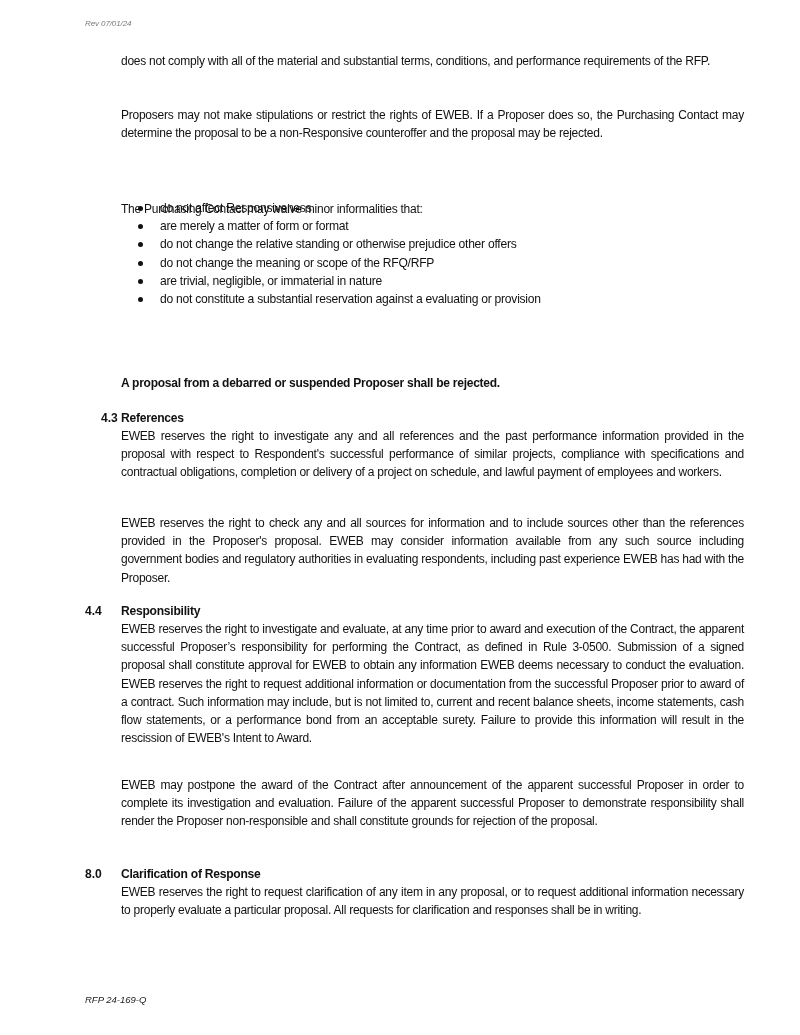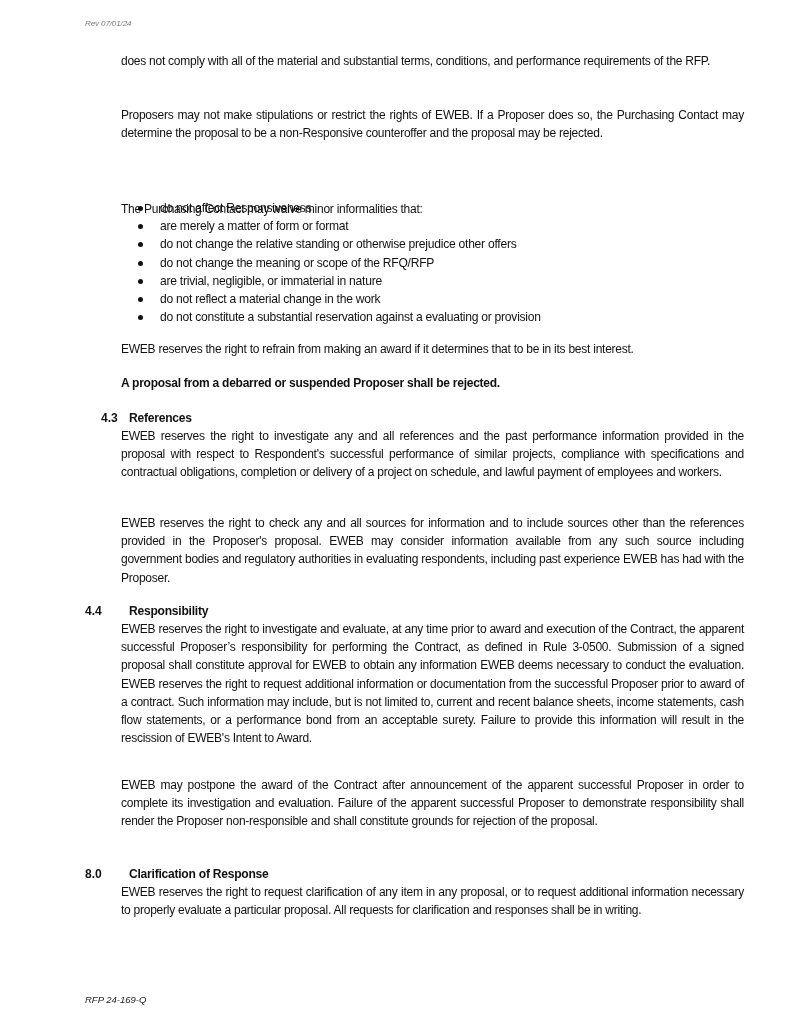--- a/index.html
+++ b/index.html
@@ -21,21 +21,21 @@
       font-size: 12px; line-height: 18.2px; text-align: justify;
       letter-spacing: -0.25px; word-spacing: 0px;
     }
     .bold { font-weight: bold; }
     .section-num {
       position: absolute; left: 70px; font-size: 12.1px; font-weight: bold;
       line-height: 18.2px;
     }
     .section-title {
       position: absolute; left: 106px; font-size: 12.1px; font-weight: bold;
-      line-height: 18.2px; letter-spacing: -0.25px; margin-left: 8px;
+      line-height: 18.2px; letter-spacing: -0.25px;
     }
     .bullet-list { position: absolute; left: 106px; width: 623px; margin: 5px; padding: 0; list-style: none; }
     .bullet-item {
       position: relative; padding-left: 34px;
       font-size: 12.1px; line-height: 18.2px; letter-spacing: -0.25px;
     }
     .bullet-dot {
       position: absolute; left: 12px; top: 7px; width: 5px; height: 5px;
       border-radius: 50%; background: #111;
     }
@@ -50,25 +50,23 @@
   <div class="body-text" style="top:52px;">does not comply with all of the material and substantial terms, conditions, and performance requirements of the RFP.</div>
   <div class="body-text" style="top:106px;">Proposers may not make stipulations or restrict the rights of EWEB. If a Proposer does so, the Purchasing Contact may determine the proposal to be a non-Responsive counteroffer and the proposal may be rejected.</div>
   <div class="body-text" style="top:176px;margin-top:24px;">The Purchasing Contact may waive minor informalities that:</div>
 
   <ul class="bullet-list" style="top:194px;">
     <li class="bullet-item"><span class="bullet-dot"></span><span>do not affect Responsiveness</span></li>
     <li class="bullet-item"><span class="bullet-dot"></span><span>are merely a matter of form or format</span></li>
     <li class="bullet-item"><span class="bullet-dot"></span><span>do not change the relative standing or otherwise prejudice other offers</span></li>
     <li class="bullet-item"><span class="bullet-dot"></span><span>do not change the meaning or scope of the RFQ/RFP</span></li>
     <li class="bullet-item"><span class="bullet-dot"></span><span>are trivial, negligible, or immaterial in nature</span></li>
-    <li class="bullet-item"><span class="bullet-dot"></span><span>do not reflect a material change in the work</span></li>
     <li class="bullet-item"><span class="bullet-dot"></span><span>do not constitute a substantial reservation against a evaluating or provision</span></li>
   </ul>
 
-  <div class="body-text" style="top:340px;">EWEB reserves the right to refrain from making an award if it determines that to be in its best interest.</div>
   <div class="body-text bold" style="top:374px;">A proposal from a debarred or suspended Proposer shall be rejected.</div>
 
   <div class="section-num" style="top:409px;margin-left:16px;">4.3</div>
   <div class="section-title" style="top:409px;">References</div>
   <div class="body-text" style="top:427px;">EWEB reserves the right to investigate any and all references and the past performance information provided in the proposal with respect to Respondent's successful performance of similar projects, compliance with specifications and contractual obligations, completion or delivery of a project on schedule, and lawful payment of employees and workers.</div>
   <div class="body-text" style="top:514px;">EWEB reserves the right to check any and all sources for information and to include sources other than the references provided in the Proposer's proposal.  EWEB may consider information available from any such source including government bodies and regulatory authorities in evaluating respondents, including past experience EWEB has had with the Proposer.</div>
 
   <div class="section-num" style="top:602px;">4.4</div>
   <div class="section-title" style="top:602px;">Responsibility</div>
   <div class="body-text" style="top:620px;">EWEB reserves the right to investigate and evaluate, at any time prior to award and execution of the Contract, the apparent successful Proposer’s responsibility for performing the Contract, as defined in Rule 3-0500.  Submission of a signed proposal shall constitute approval for EWEB to obtain any information EWEB deems necessary to conduct the evaluation.  EWEB reserves the right to request additional information or documentation from the successful Proposer prior to award of a contract.  Such information   may include, but is not limited to, current and recent balance sheets, income statements, cash flow statements, or a performance bond from an acceptable surety.  Failure to provide this information will result in the rescission of EWEB's Intent to Award.</div>

